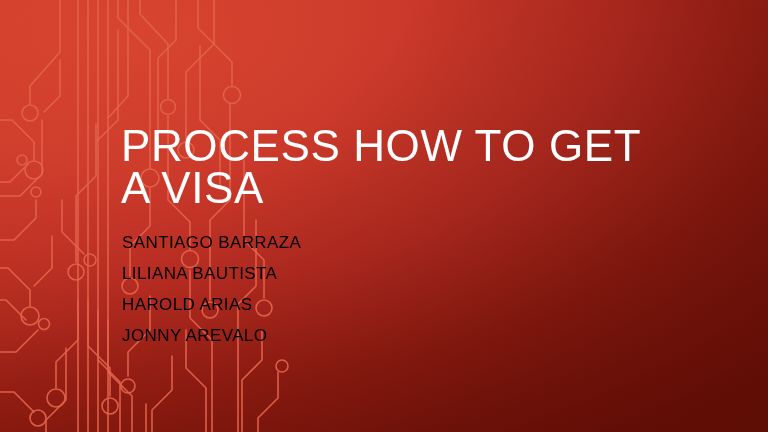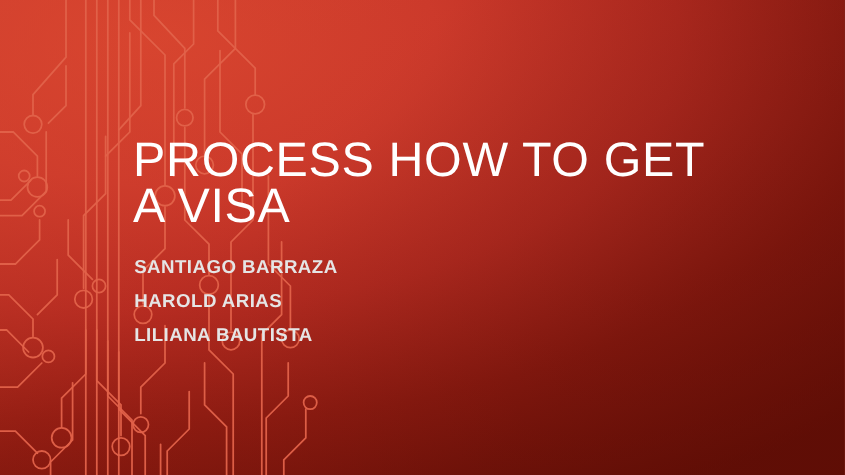--- a/index.html
+++ b/index.html
@@ -58,24 +58,24 @@
   #subtitle-list {
     position: absolute;
     top: 227px;
     left: 1px;
     margin: 0;
     padding: 0;
     list-style: none;
   }
   #subtitle-list li {
     font-size: 17px;
-    font-weight: 700;
+    font-weight: 400;
     line-height: 31px;
     letter-spacing: 0.4px;
-    color: #e5e5e5;
+    color: #000000;
     text-transform: uppercase;
     white-space: nowrap;
   }
 </style>
 </head>
 <body>
 
 <div id="slide">
 
   <div id="bg-gradient"></div>
@@ -187,18 +187,19 @@
       <circle cx="76" cy="272" r="8"></circle>
     </g>
   </svg>
 
   <div id="content">
 
     <h1 id="title">Process how to get a visa</h1>
 
     <ul id="subtitle-list">
       <li>SANTIAGO BARRAZA</li>
+      <li>LILIANA BAUTISTA</li>
       <li>HAROLD ARIAS</li>
-      <li>LILIANA BAUTISTA</li>
+      <li>JONNY AREVALO</li>
     </ul>
 
   </div>
 </div>
 
 </body></html>

